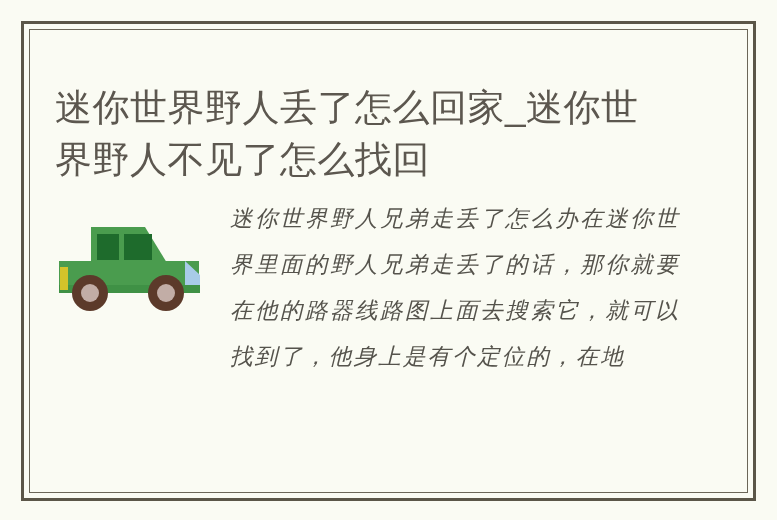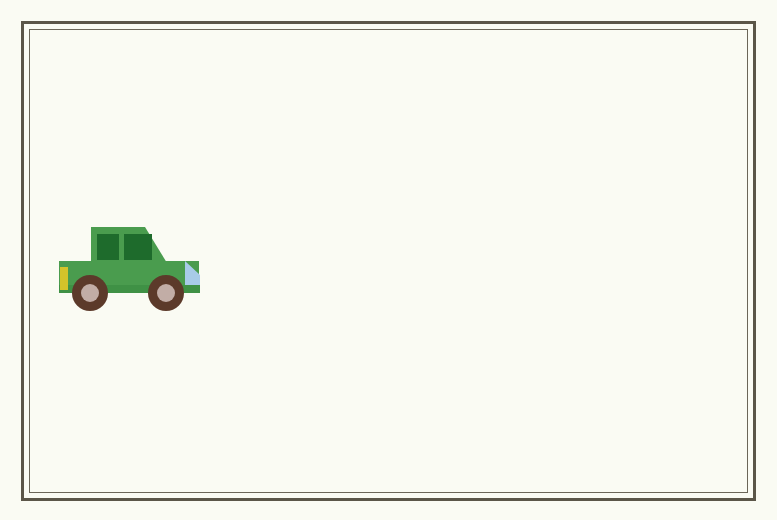--- a/index.html
+++ b/index.html
@@ -115,20 +115,21 @@
 </head>
 <body>
 
 <div class="page">
 
   <div class="frame-outer"></div>
   <div class="frame-inner"></div>
 
   <div class="content">
 
+    <h1 class="title">迷你世界野人丢了怎么回家_迷你世界野人不见了怎么找回</h1>
 
     <div class="body-area">
 
       <div class="thumb">
         <svg class="car-svg" viewBox="0 0 160 110" xmlns="http://www.w3.org/2000/svg">
 
           <polygon points="36,22 90,22 112,58 36,58" fill="#4a9c4e"></polygon>
 
           <rect x="42" y="29" width="22" height="26" fill="#1e6b2c"></rect>
           <rect x="69" y="29" width="28" height="26" fill="#1e6b2c"></rect>
@@ -144,16 +145,17 @@
           <rect x="5" y="62" width="8" height="23" fill="#d4c32a"></rect>
 
           <circle cx="35" cy="88" r="18" fill="#5c3a2a"></circle>
           <circle cx="35" cy="88" r="9" fill="#c2ada6"></circle>
 
           <circle cx="111" cy="88" r="18" fill="#5c3a2a"></circle>
           <circle cx="111" cy="88" r="9" fill="#c2ada6"></circle>
         </svg>
       </div>
 
+      <div class="body-text">迷你世界野人兄弟走丢了怎么办在迷你世界里面的野人兄弟走丢了的话，那你就要在他的路器线路图上面去搜索它，就可以找到了，他身上是有个定位的，在地</div>
 
     </div>
   </div>
 </div>
 
 </body></html>

